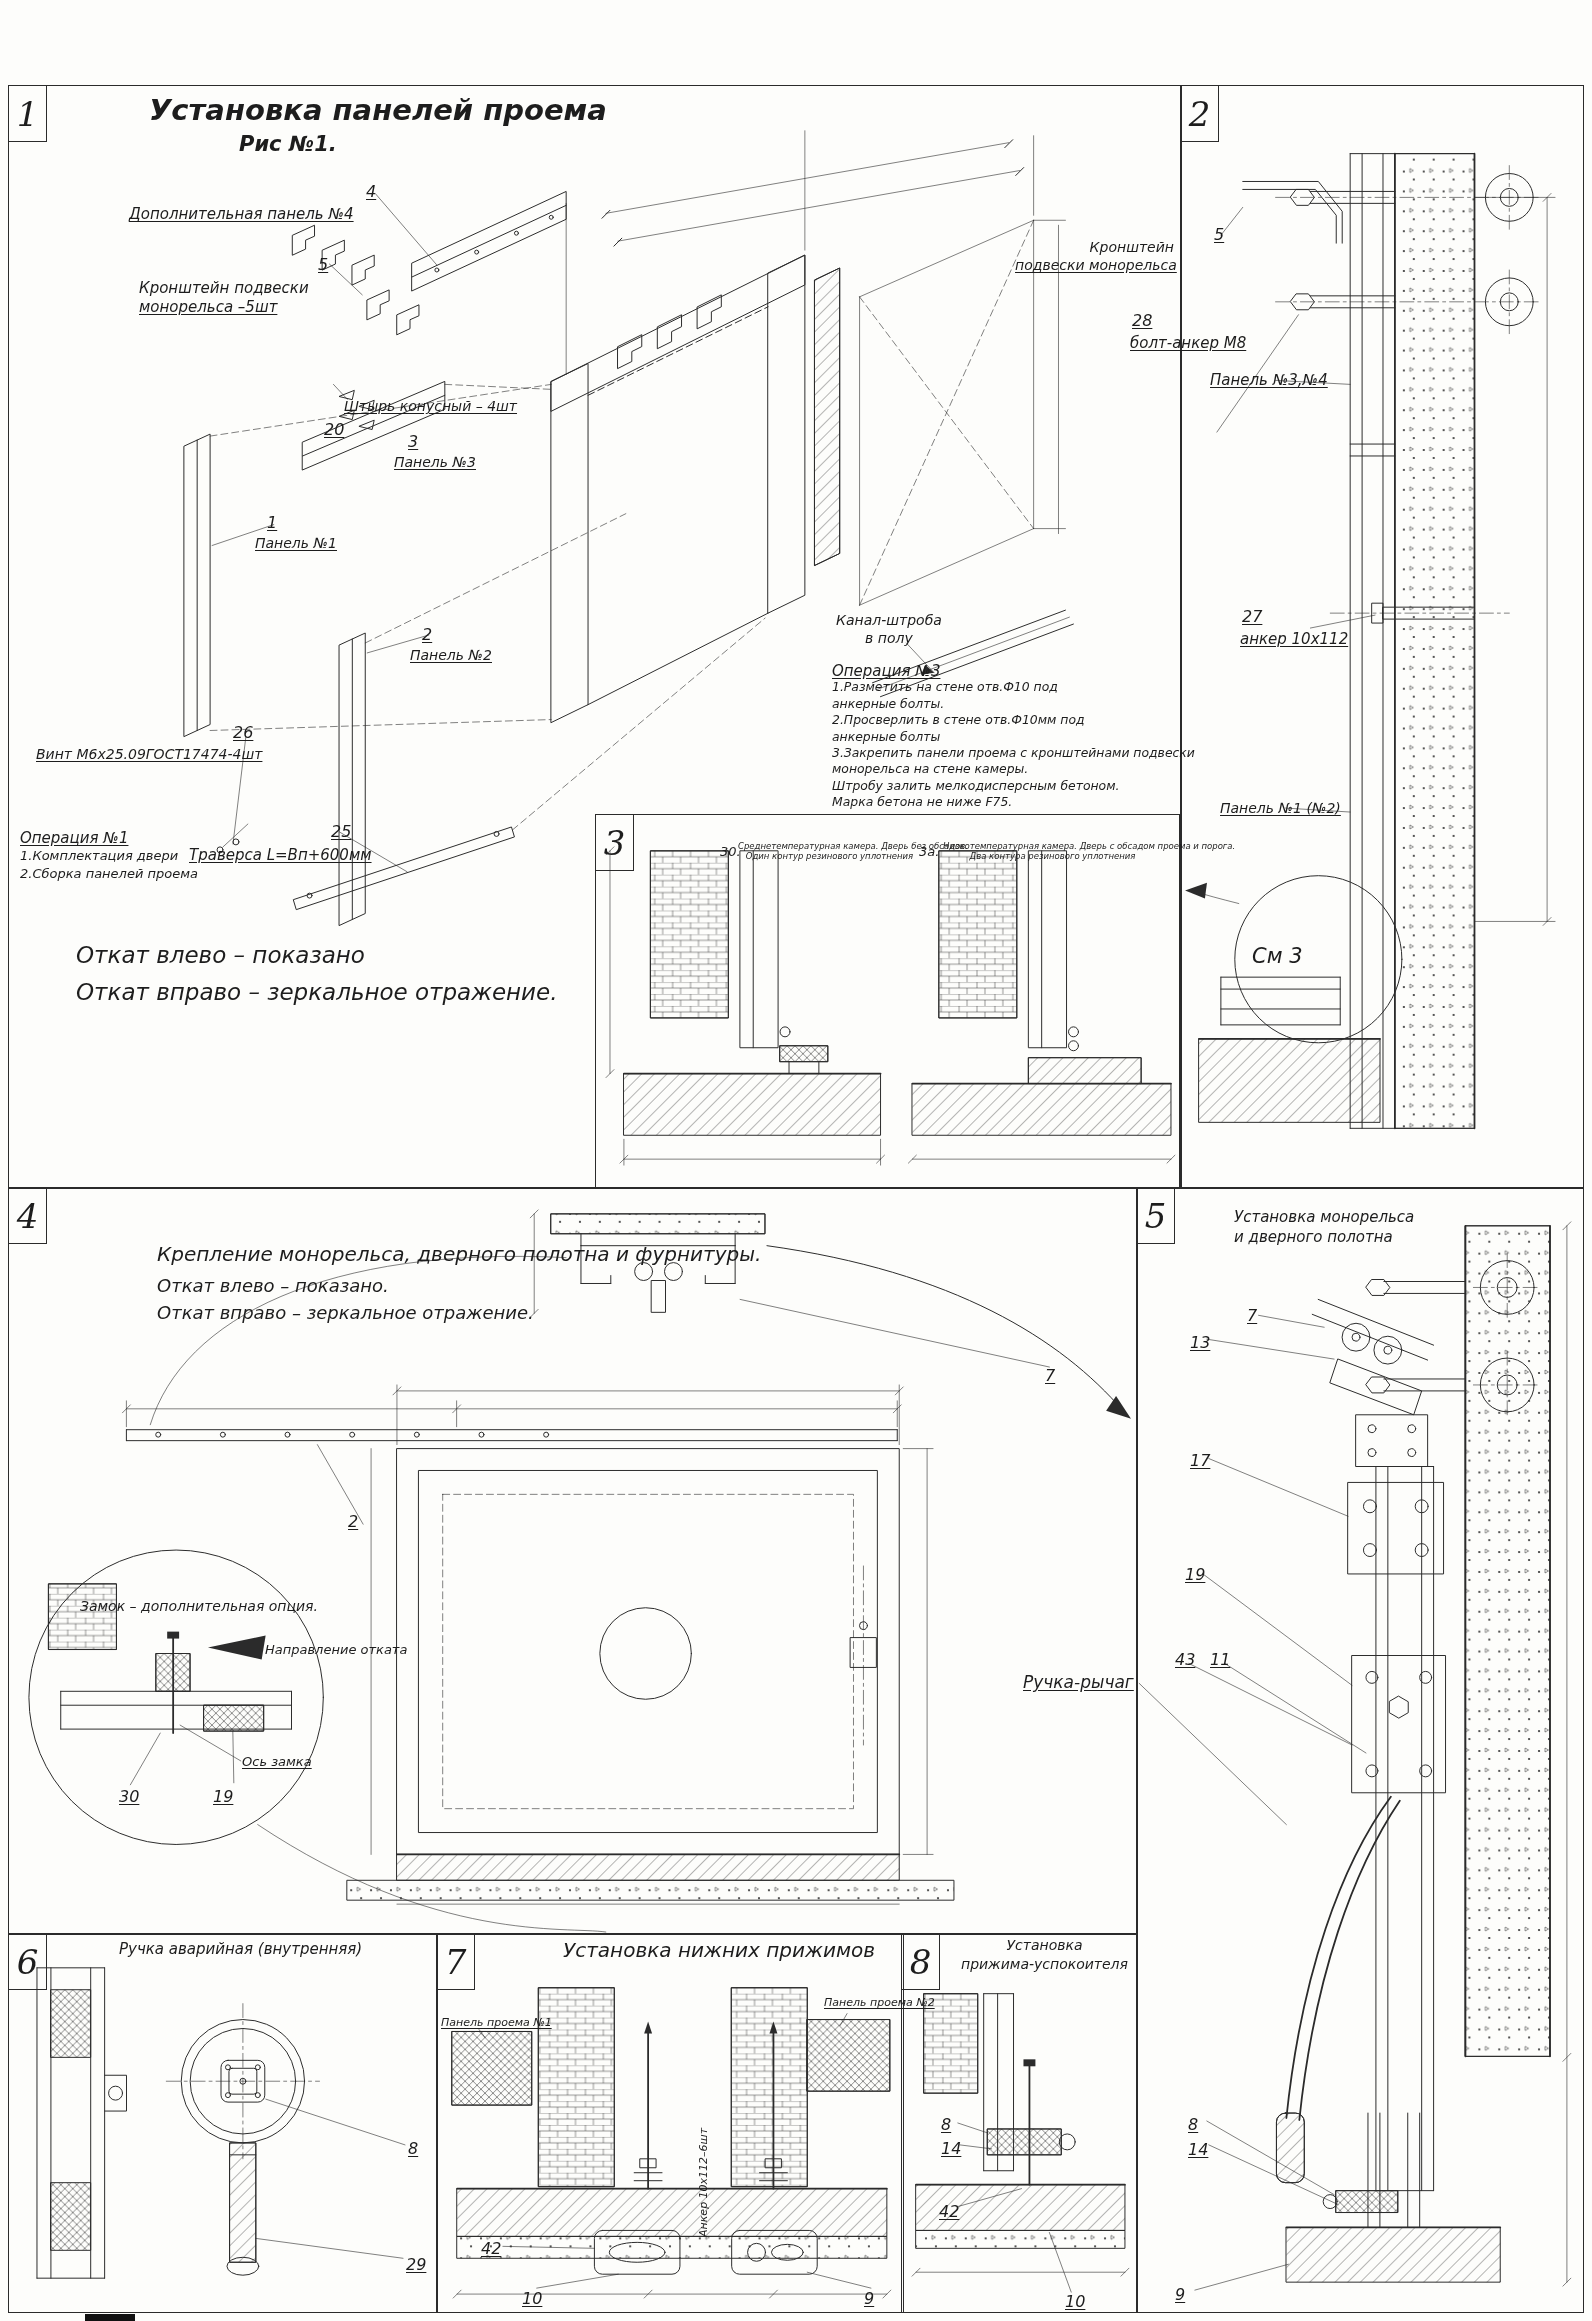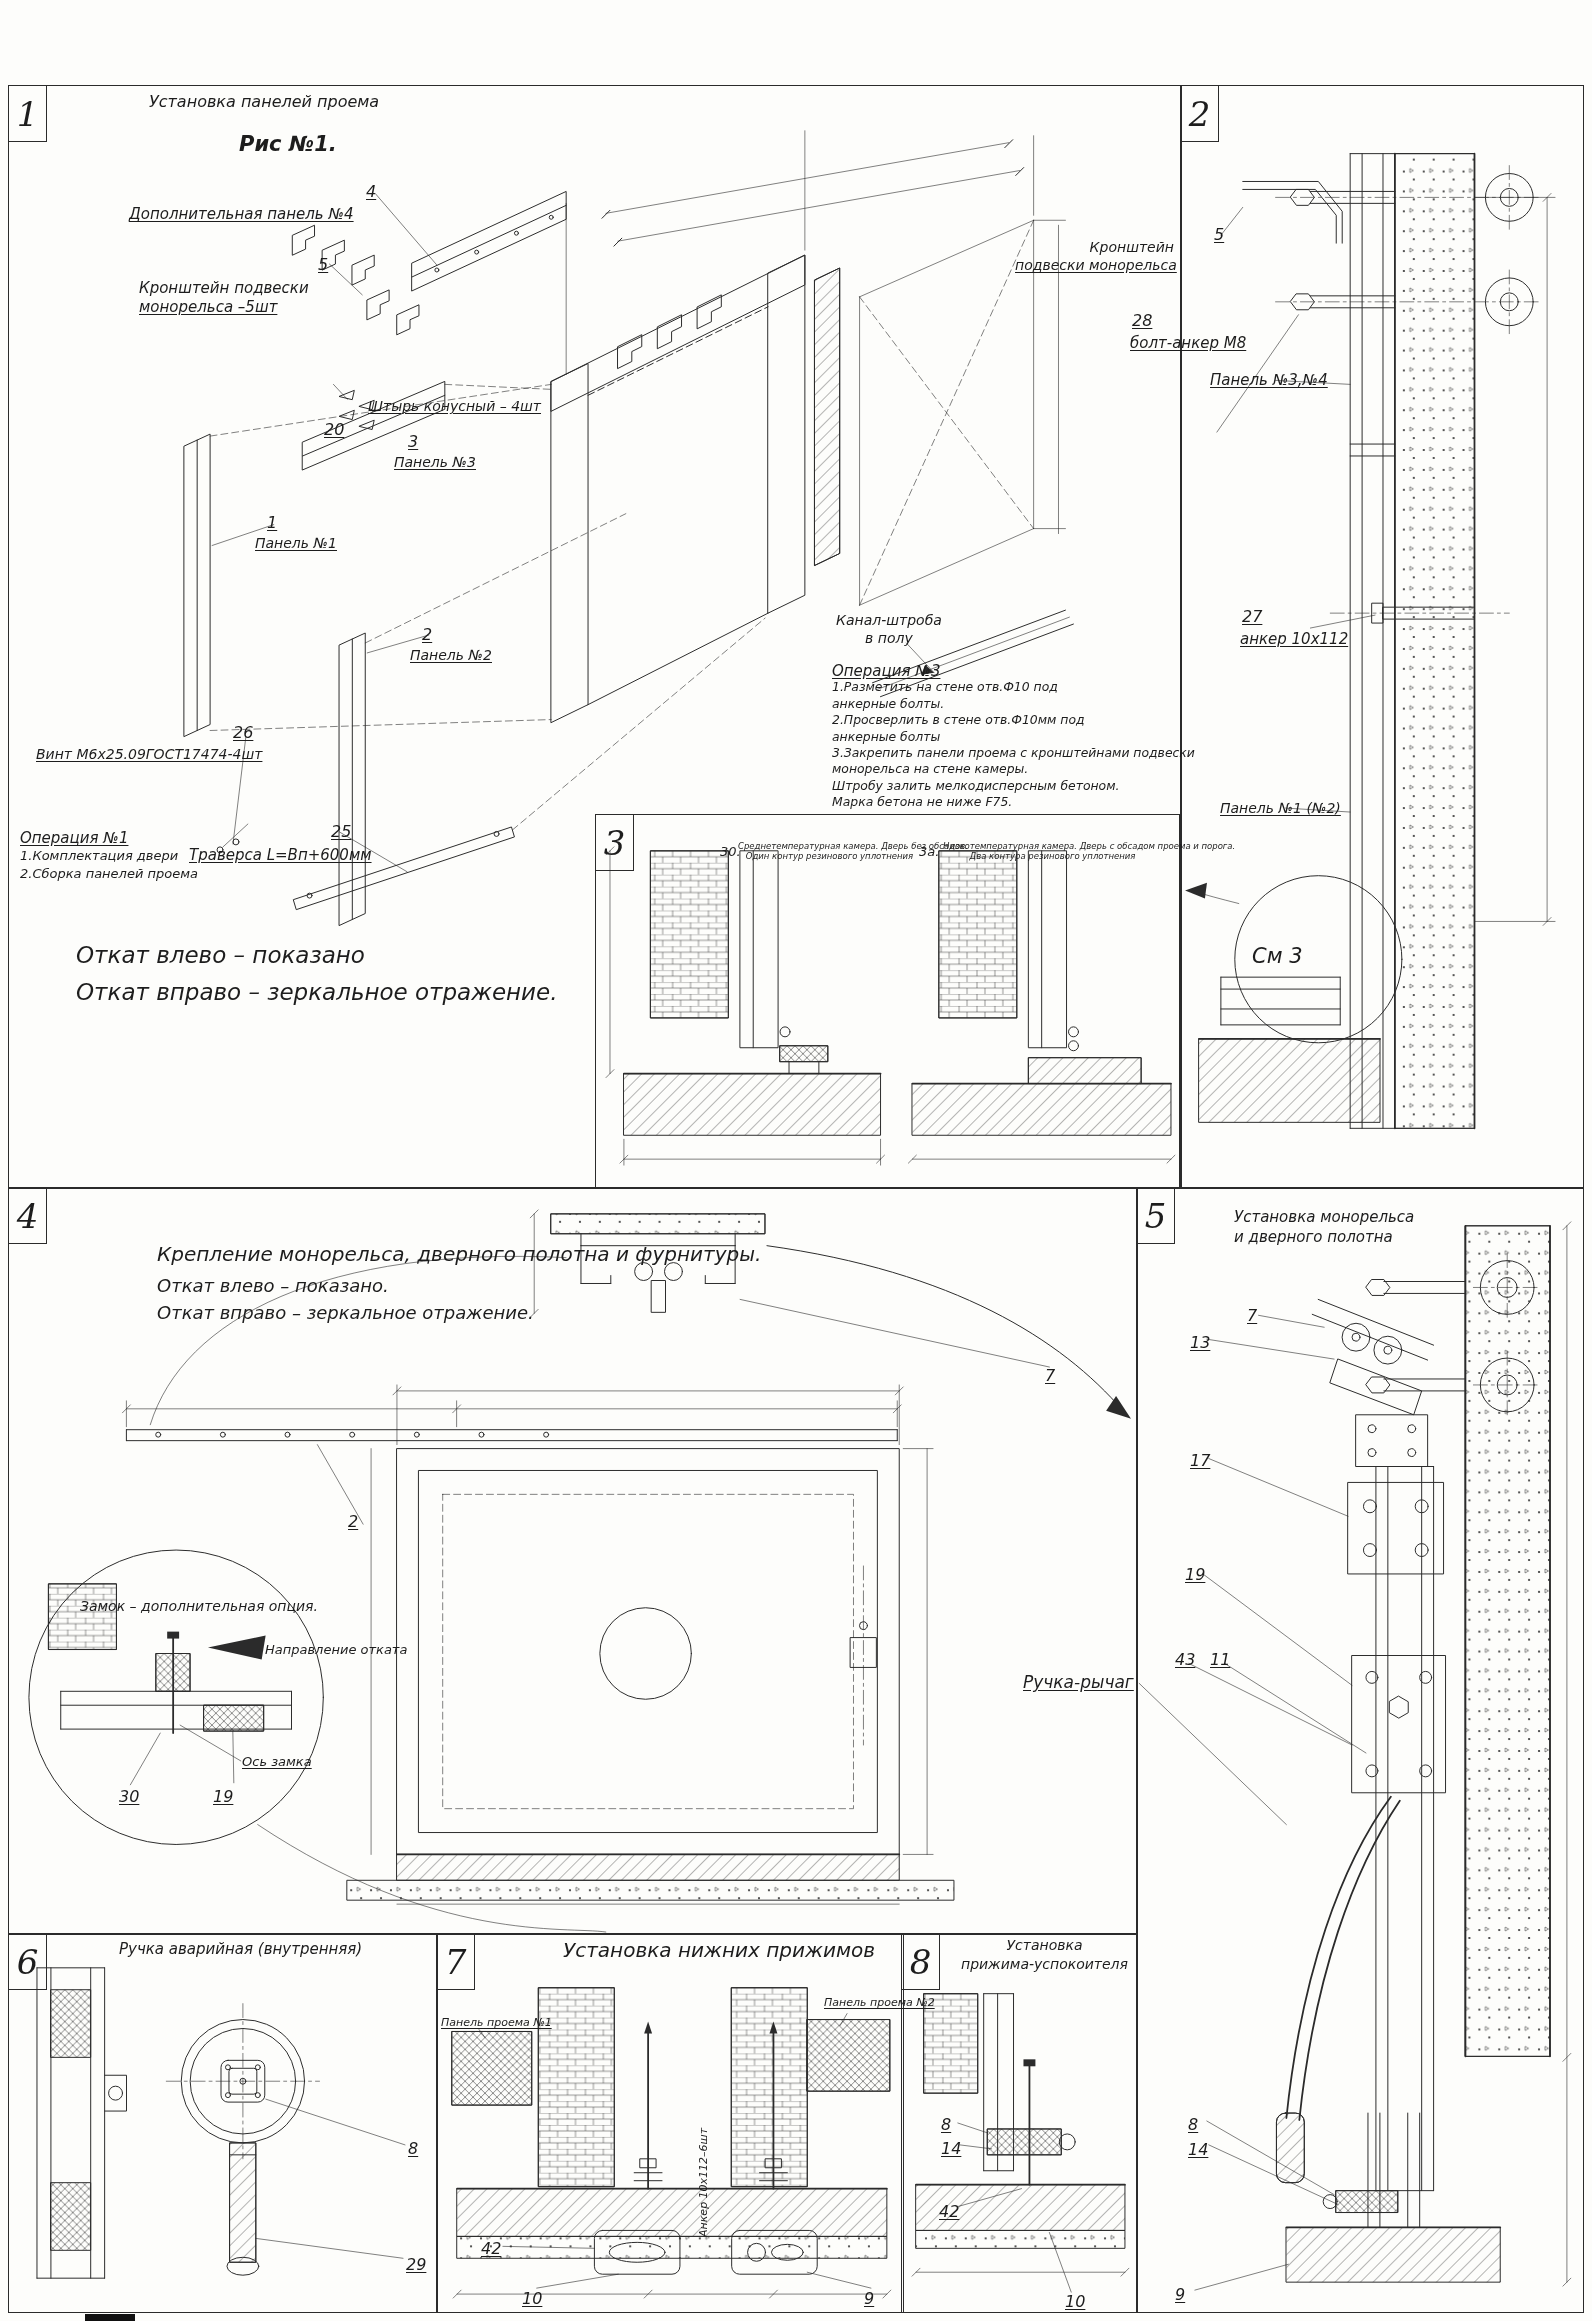--- a/index.html
+++ b/index.html
@@ -377,31 +377,31 @@
       <rect class="hp" x="14" y="252" width="210" height="46"></rect>
       <rect class="hc" x="14" y="298" width="210" height="18"></rect>
       <path class="w2" d="M14 252 H224"></path>
       <path class="thin" d="M14 340 H224 M10 344 l8 -8 M220 344 l8 -8"></path>
       <path class="thin" d="M56 190 L86 200 M58 212 L90 216 M56 274 L120 256 M170 360 L148 300"></path>
     </svg>
   </div>
 
   <div class="regmark" style="left:85px; top:2314px; width:50px; height:7px;"></div>
 
-  <div class="lbl" style="left:149px; top:92px; font-size:16px; font-weight:normal;">Установка панелей проема</div>
+  <div class="lbl" style="left:149px; top:92px; font-size:29px; font-weight:bold;">Установка панелей проема</div>
   <div class="lbl" style="left:239px; top:131px; font-size:21px; font-weight:bold;">Рис №1.</div>
   <div class="lbl cnum u" style="left:366px; top:182px;">4</div>
   <div class="lbl u" style="left:129px; top:205px;">Дополнительная панель №4</div>
   <div class="lbl cnum u" style="left:318px; top:255px;">5</div>
   <div class="lbl blk" style="left:139px; top:279px;">
     <div>Кронштейн подвески</div>
     <div class="u">монорельса –5шт</div>
   </div>
   <div class="lbl cnum u" style="left:324px; top:375px;margin-top:45px;">20</div>
-  <div class="lbl u" style="left:344px; top:398px; font-size:14px;margin-left:24px;">Штырь конусный – 4шт</div>
+  <div class="lbl u" style="left:344px; top:398px; font-size:14px;">Штырь конусный – 4шт</div>
   <div class="lbl cnum u" style="left:408px; top:432px;">3</div>
   <div class="lbl u" style="left:394px; top:454px; font-size:14px;">Панель №3</div>
   <div class="lbl cnum u" style="left:267px; top:513px;">1</div>
   <div class="lbl u" style="left:255px; top:535px; font-size:14px;">Панель №1</div>
   <div class="lbl cnum u" style="left:422px; top:625px;">2</div>
   <div class="lbl u" style="left:410px; top:647px; font-size:14px;">Панель №2</div>
   <div class="lbl cnum u" style="left:233px; top:723px;">26</div>
   <div class="lbl u" style="left:36px; top:746px; font-size:14px;">Винт М6х25.09ГОСТ17474-4шт</div>
   <div class="lbl cnum u" style="left:331px; top:822px;font-style:italic;">25</div>
   <div class="lbl u" style="left:189px; top:846px;">Траверса  L=Вп+600мм</div>

